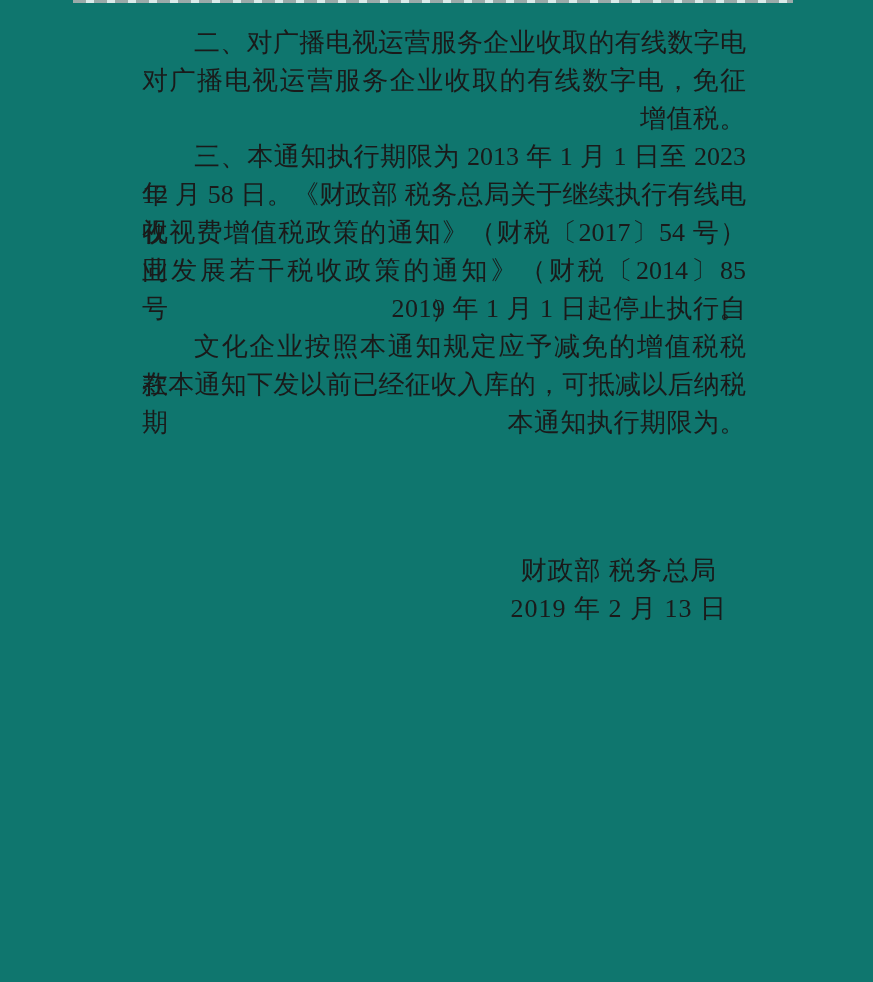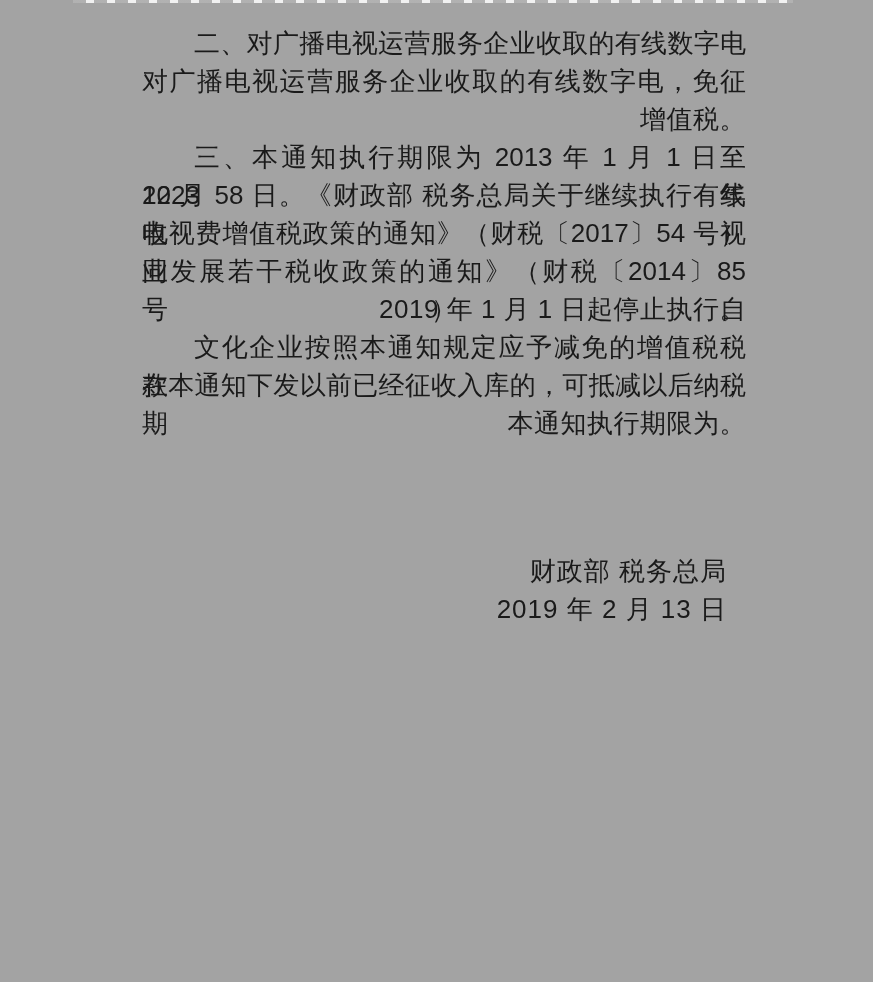--- a/index.html
+++ b/index.html
@@ -4,23 +4,23 @@
 <style>
   html, body {
     margin: 0;
     padding: 0;
     background: #ffffff;
   }
   .page {
     position: relative;
     width: 873px;
     height: 982px;
-    background: #a3a3a3;
+    background: #0f766e;
     overflow: hidden;
-    font-family: Liberation Sans, sans-serif;
+    font-family: Liberation Serif, serif;
     color: #1a1a1a;
   }
   
   .clipped-prev-line {
     position: absolute;
     top: 0;
     left: 73px;
     width: 720px;
     height: 3px;
     background: repeating-linear-gradient(
@@ -53,21 +53,21 @@
   .line.indent {
     text-indent: 52px;
   }
   .signature-block {
     position: absolute;
     top: 552px;
     right: 146px;
     text-align: right;
   }
   .signature-block .line {
-    text-align: right;
+    text-align: center;
     letter-spacing: 1px;
   }
 </style>
 </head>
 <body>
 
 <div class="page">
 
   <div class="clipped-prev-line"></div>
 

